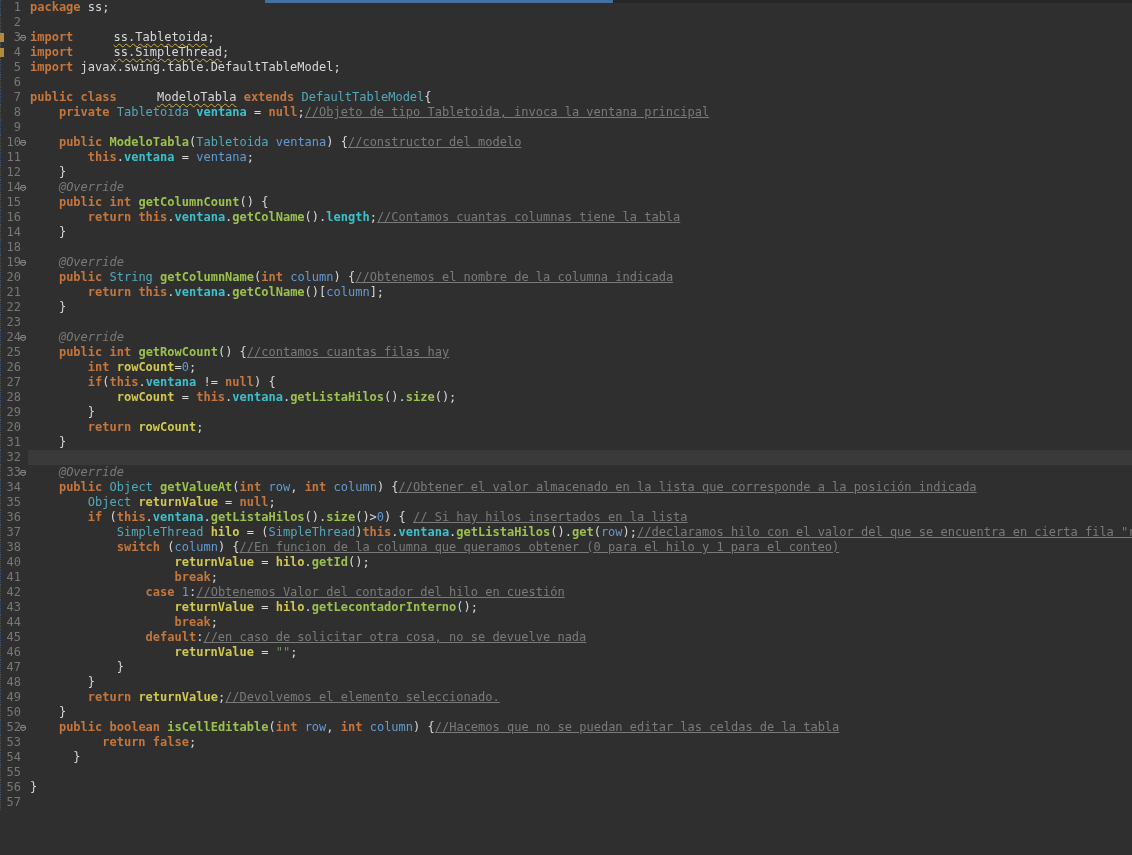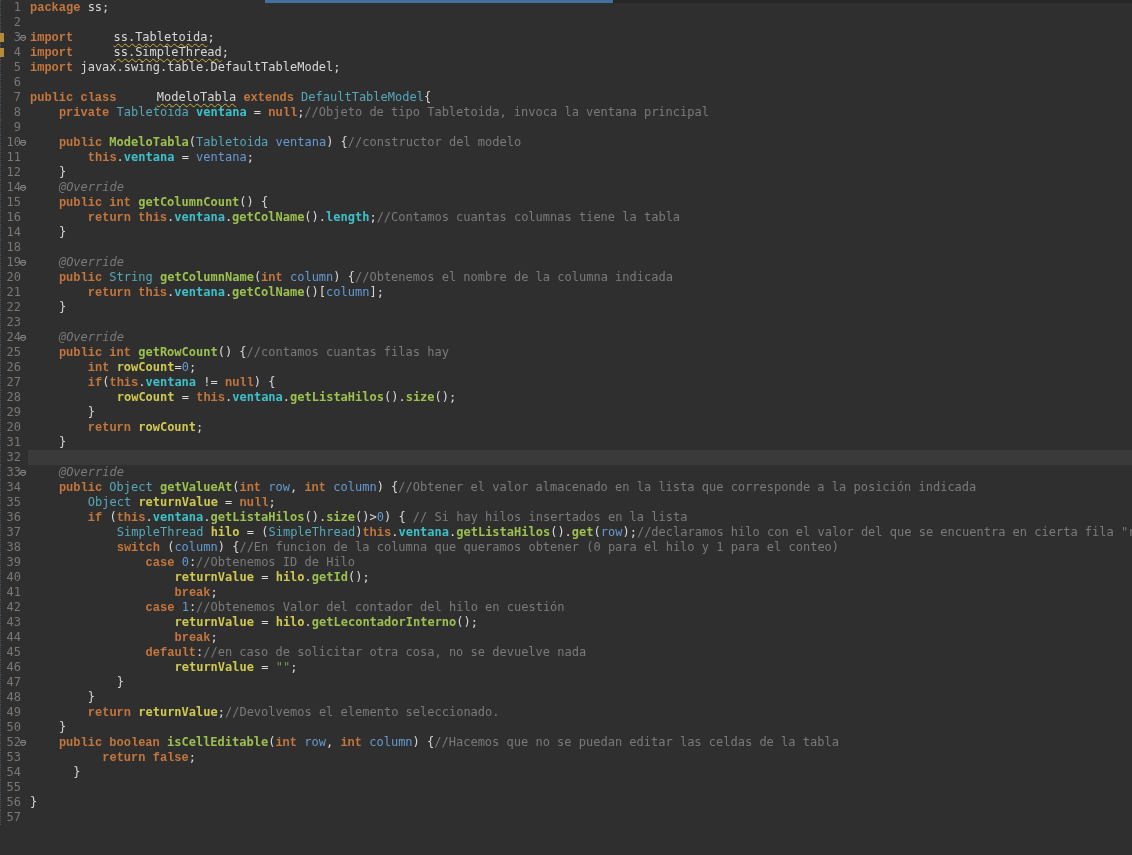--- a/index.html
+++ b/index.html
@@ -9,29 +9,29 @@
   #tab-indicator{position:absolute;top:0;height:3px;background:var(--tabind,#43709c);}
   #tab-dark{position:absolute;top:0;height:3px;background:#262626;}
   #code-area{position:absolute;top:0;left:0;width:1132px;height:855px;}
   .row{display:flex;height:15px;white-space:pre;}
   .row.cur{background:linear-gradient(to right, transparent 28px, var(--cur,#3a3a3a) 28px);}
   .gutter{position:relative;flex:0 0 29px;width:29px;color:var(--gutter,#787878);border-left:1px dotted rgba(90,130,165,.45);}
   .num{display:inline-block;width:20px;text-align:right;}
   .fold{position:absolute;left:19px;top:0;font-size:11px;line-height:15px;color:#9a9a9a;cursor:pointer;}
   .warn{position:absolute;left:-1px;top:3px;width:4px;height:9px;background:#b48a3c;}
   .code{white-space:pre;}
-  .kw{color:var(--kw,#c4763d);font-weight:bold;font-family:Liberation Mono, monospace;}
+  .kw{color:var(--kw,#c4763d);font-weight:bold;}
   .ty{color:var(--ty,#54a8b8);}
   .me{color:var(--me,#9cc14e);font-weight:bold;}
   .fi{color:var(--fi,#3dc0ca);font-weight:bold;}
   .pa{color:var(--pa,#659ad2);}
   .lo{color:var(--lo,#cfc94f);font-weight:bold;}
   .nu{color:var(--nu,#659ad2);}
   .st{color:var(--st,#6f995a);}
-  .co{color:var(--co,#7a7a7a);}
+  .co{color:var(--co,#7a7a7a);text-decoration:underline;}
   .an{color:var(--co,#7a7a7a);font-style:italic;}
   .pl{color:var(--pl,#d8d8d8);}
   .sq{color:var(--pl,#d8d8d8);text-decoration:underline;text-decoration-style:wavy;text-decoration-color:var(--sqc,#c9b23c);text-decoration-thickness:1px;text-underline-offset:2px;margin-left:33px;}
 </style>
 </head>
 <body>
 
 <div id="editor">
   <div id="code-area">
       <div class="row"><div class="gutter"><span class="num">1</span></div><span class="code"><span class="kw">package</span><span class="pl"> ss;</span></span></div>
@@ -64,21 +64,20 @@
       <div class="row"><div class="gutter"><span class="num">29</span></div><span class="code"><span class="pl">        }</span></span></div>
       <div class="row"><div class="gutter"><span class="num">20</span></div><span class="code"><span class="pl">        </span><span class="kw">return</span><span class="pl"> </span><span class="lo">rowCount</span><span class="pl">;</span></span></div>
       <div class="row"><div class="gutter"><span class="num">31</span></div><span class="code"><span class="pl">    }</span></span></div>
       <div class="row cur"><div class="gutter"><span class="num">32</span></div><span class="code"></span></div>
       <div class="row"><div class="gutter"><span class="num">33</span><span class="fold">⊖</span></div><span class="code"><span class="pl">    </span><span class="an">@Override</span></span></div>
       <div class="row"><div class="gutter"><span class="num">34</span></div><span class="code"><span class="pl">    </span><span class="kw">public</span><span class="pl"> </span><span class="ty">Object</span><span class="pl"> </span><span class="me">getValueAt</span><span class="pl">(</span><span class="kw">int</span><span class="pl"> </span><span class="pa">row</span><span class="pl">, </span><span class="kw">int</span><span class="pl"> </span><span class="pa">column</span><span class="pl">) {</span><span class="co">//Obtener el valor almacenado en la lista que corresponde a la posición indicada</span></span></div>
       <div class="row"><div class="gutter"><span class="num">35</span></div><span class="code"><span class="pl">        </span><span class="ty">Object</span><span class="pl"> </span><span class="lo">returnValue</span><span class="pl"> = </span><span class="kw">null</span><span class="pl">;</span></span></div>
       <div class="row"><div class="gutter"><span class="num">36</span></div><span class="code"><span class="pl">        </span><span class="kw">if</span><span class="pl"> (</span><span class="kw">this</span><span class="pl">.</span><span class="fi">ventana</span><span class="pl">.</span><span class="me">getListaHilos</span><span class="pl">().</span><span class="me">size</span><span class="pl">()&gt;</span><span class="nu">0</span><span class="pl">) { </span><span class="co">// Si hay hilos insertados en la lista</span></span></div>
       <div class="row"><div class="gutter"><span class="num">37</span></div><span class="code"><span class="pl">            </span><span class="ty">SimpleThread</span><span class="pl"> </span><span class="lo">hilo</span><span class="pl"> = (</span><span class="ty">SimpleThread</span><span class="pl">)</span><span class="kw">this</span><span class="pl">.</span><span class="fi">ventana</span><span class="pl">.</span><span class="me">getListaHilos</span><span class="pl">().</span><span class="me">get</span><span class="pl">(</span><span class="pa">row</span><span class="pl">);</span><span class="co">//declaramos hilo con el valor del que se encuentra en cierta fila "row"</span></span></div>
       <div class="row"><div class="gutter"><span class="num">38</span></div><span class="code"><span class="pl">            </span><span class="kw">switch</span><span class="pl"> (</span><span class="pa">column</span><span class="pl">) {</span><span class="co">//En funcion de la columna que queramos obtener (0 para el hilo y 1 para el conteo)</span></span></div>
-      <div class="row"><div class="gutter"><span class="num">39</span></div><span class="code"><span class="pl">                </span><span class="kw">case</span><span class="pl"> </span><span class="nu">0</span><span class="pl">:</span><span class="co">//Obtenemos ID de Hilo</span></span></div>
       <div class="row"><div class="gutter"><span class="num">40</span></div><span class="code"><span class="pl">                    </span><span class="lo">returnValue</span><span class="pl"> = </span><span class="lo">hilo</span><span class="pl">.</span><span class="me">getId</span><span class="pl">();</span></span></div>
       <div class="row"><div class="gutter"><span class="num">41</span></div><span class="code"><span class="pl">                    </span><span class="kw">break</span><span class="pl">;</span></span></div>
       <div class="row"><div class="gutter"><span class="num">42</span></div><span class="code"><span class="pl">                </span><span class="kw">case</span><span class="pl"> </span><span class="nu">1</span><span class="pl">:</span><span class="co">//Obtenemos Valor del contador del hilo en cuestión</span></span></div>
       <div class="row"><div class="gutter"><span class="num">43</span></div><span class="code"><span class="pl">                    </span><span class="lo">returnValue</span><span class="pl"> = </span><span class="lo">hilo</span><span class="pl">.</span><span class="me">getLecontadorInterno</span><span class="pl">();</span></span></div>
       <div class="row"><div class="gutter"><span class="num">44</span></div><span class="code"><span class="pl">                    </span><span class="kw">break</span><span class="pl">;</span></span></div>
       <div class="row"><div class="gutter"><span class="num">45</span></div><span class="code"><span class="pl">                </span><span class="kw">default</span><span class="pl">:</span><span class="co">//en caso de solicitar otra cosa, no se devuelve nada</span></span></div>
       <div class="row"><div class="gutter"><span class="num">46</span></div><span class="code"><span class="pl">                    </span><span class="lo">returnValue</span><span class="pl"> = </span><span class="st">""</span><span class="pl">;</span></span></div>
       <div class="row"><div class="gutter"><span class="num">47</span></div><span class="code"><span class="pl">            }</span></span></div>
       <div class="row"><div class="gutter"><span class="num">48</span></div><span class="code"><span class="pl">        }</span></span></div>
       <div class="row"><div class="gutter"><span class="num">49</span></div><span class="code"><span class="pl">        </span><span class="kw">return</span><span class="pl"> </span><span class="lo">returnValue</span><span class="pl">;</span><span class="co">//Devolvemos el elemento seleccionado.</span></span></div>

